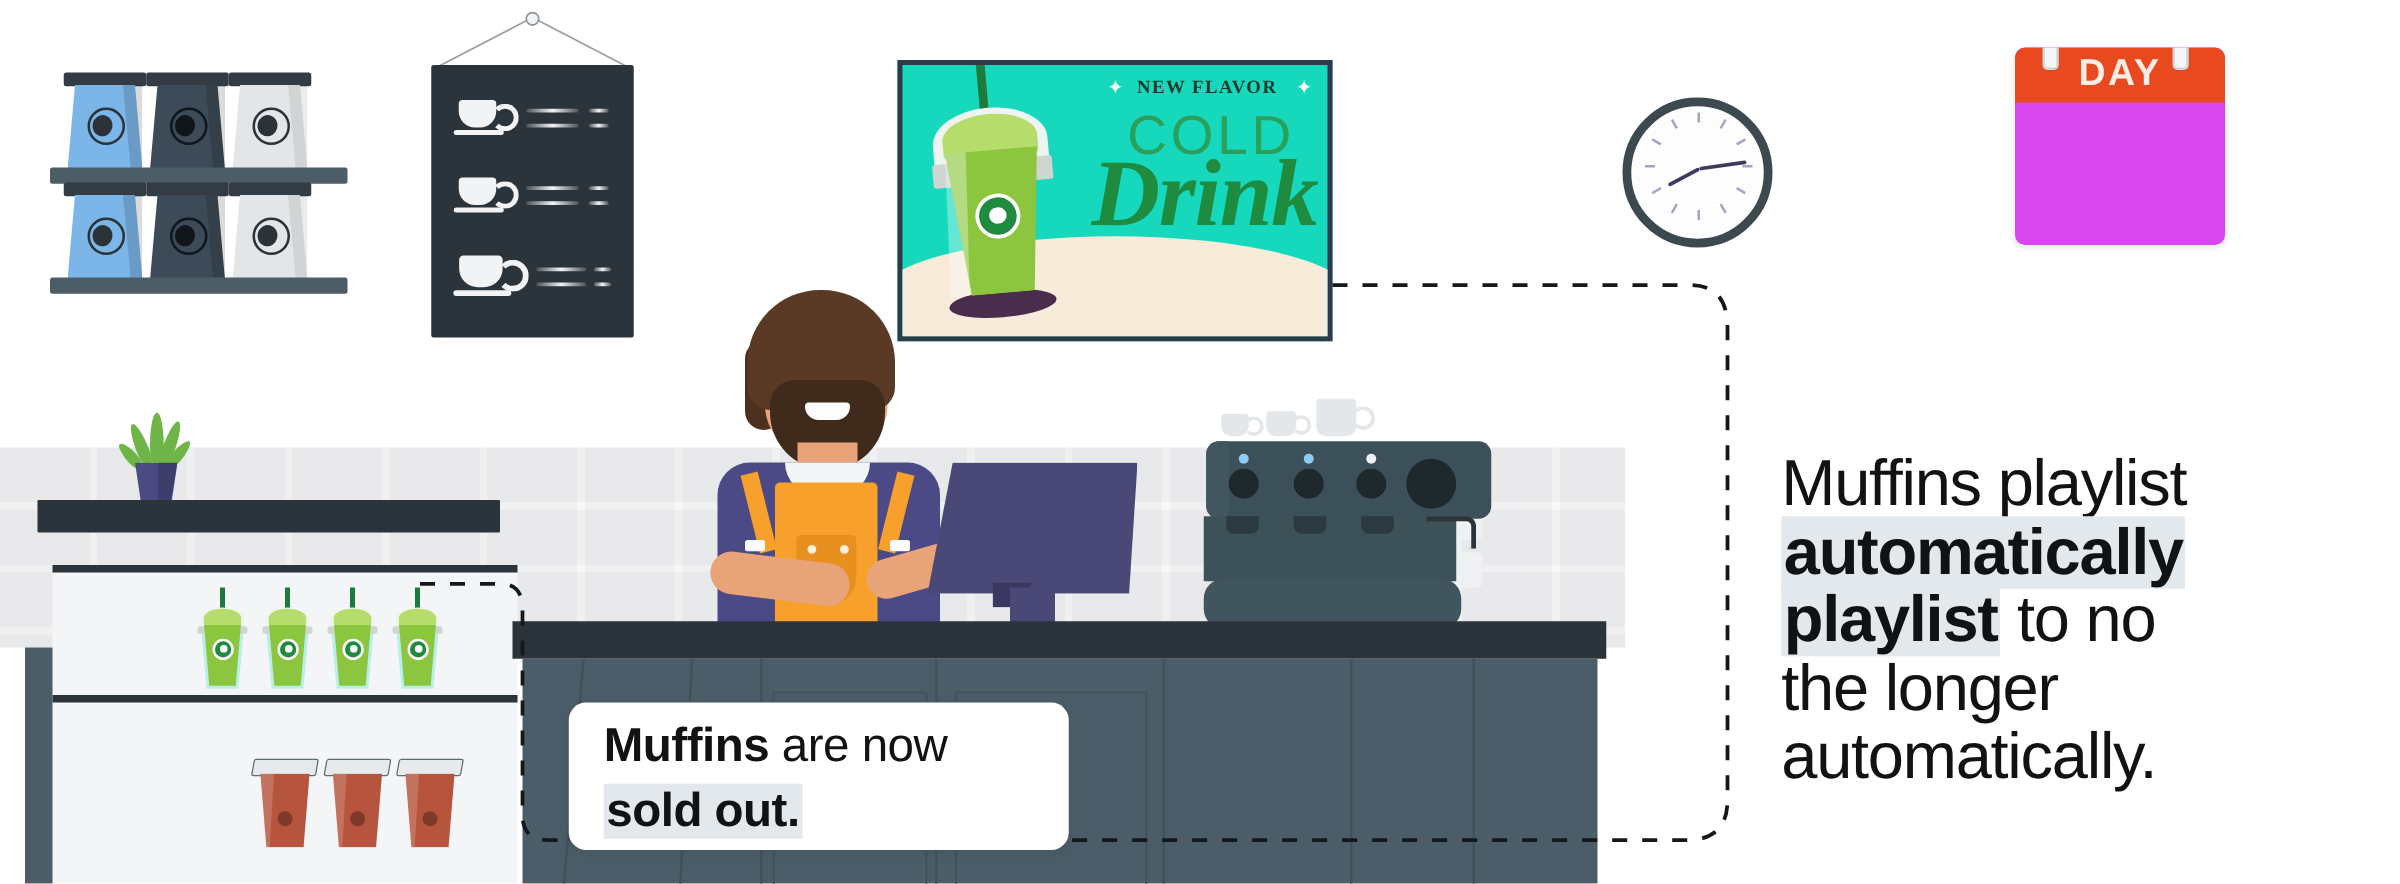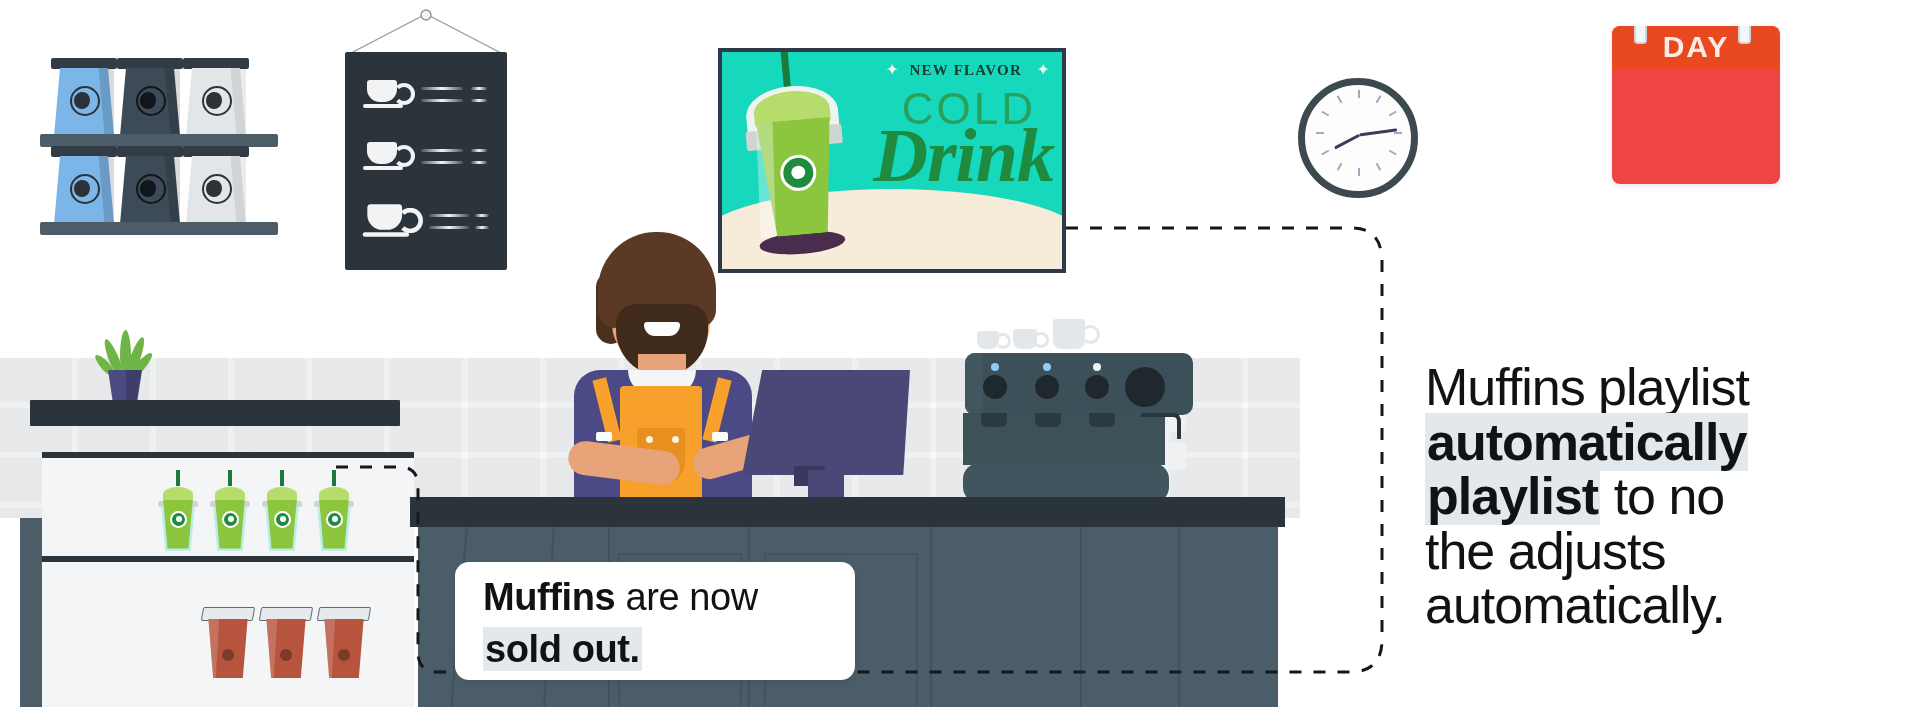--- a/index.html
+++ b/index.html
@@ -91,21 +91,21 @@
   .frappe .logo i{position:absolute;left:28%;top:28%;width:44%;height:44%;background:#fff;border-radius:50%;}
   .frappe .shadow{position:absolute;left:6%;bottom:-10%;width:86%;height:14%;background:#4a2c4c;border-radius:50%;}
 
   
   #clock{left:1298px;top:78px;width:106px;height:106px;border:7px solid #3c4a50;border-radius:50%;background:#fdfdfd;}
   .tick{position:absolute;left:50%;top:5px;width:2px;height:8px;background:#a6a4c4;transform-origin:50% 43px;}
   .hand-h{position:absolute;left:50%;top:22px;width:3px;height:28px;background:#3d3a5e;transform-origin:50% 100%;transform:rotate(-118deg);border-radius:2px;}
   .hand-m{position:absolute;left:50%;top:12px;width:3px;height:38px;background:#3d3a5e;transform-origin:50% 100%;transform:rotate(82deg);border-radius:2px;}
 
   
-  #calendar{left:1612px;top:26px;width:168px;height:158px;background:#ef4444;border-radius:8px;box-shadow:0 2px 6px rgba(0,0,0,.10);overflow:hidden;}
+  #calendar{left:1612px;top:38px;width:168px;height:158px;background:#d946ef;border-radius:8px;box-shadow:0 2px 6px rgba(0,0,0,.10);overflow:hidden;}
   #cal-head{position:absolute;left:0;top:0;width:100%;height:44px;background:#e8491f;border-radius:8px 8px 0 0;}
   #cal-day{position:absolute;width:100%;top:4px;text-align:center;color:#fdece4;font-size:30px;font-weight:bold;letter-spacing:2px;}
   #cal-num{position:absolute;width:100%;top:48px;text-align:center;color:#333b41;font-size:82px;font-weight:bold;line-height:1;}
   .cal-ring{position:absolute;top:-6px;width:9px;height:20px;background:#f4f6f7;border:2px solid #cfd6da;border-radius:4px;}
 
   
   #fridge{left:42px;top:452px;width:372px;height:255px;background:#f4f5f6;}
   .fridge-shelf{position:absolute;left:0;width:372px;height:6px;background:#2b333b;}
   #fridge-side{left:20px;top:518px;width:22px;height:189px;background:#4c5d68;}
   #counter-shelf{left:30px;top:400px;width:370px;height:26px;background:#2b333b;border-radius:1px;}
@@ -516,17 +516,17 @@
     </div>
     <div class="line l2">
       <span class="bold hl">sold out.</span>
     </div>
   </div>
 
   <div class="abs" id="sidetext">
     <span class="tl">Muffins playlist</span>
     <span class="tl"><b class="hl">automatically</b></span>
     <span class="tl"><b class="hl">playlist</b> to no</span>
-    <span class="tl">the adjusts</span>
+    <span class="tl">the longer</span>
     <span class="tl">automatically.</span>
   </div>
 
 </div>
 
 </body></html>

